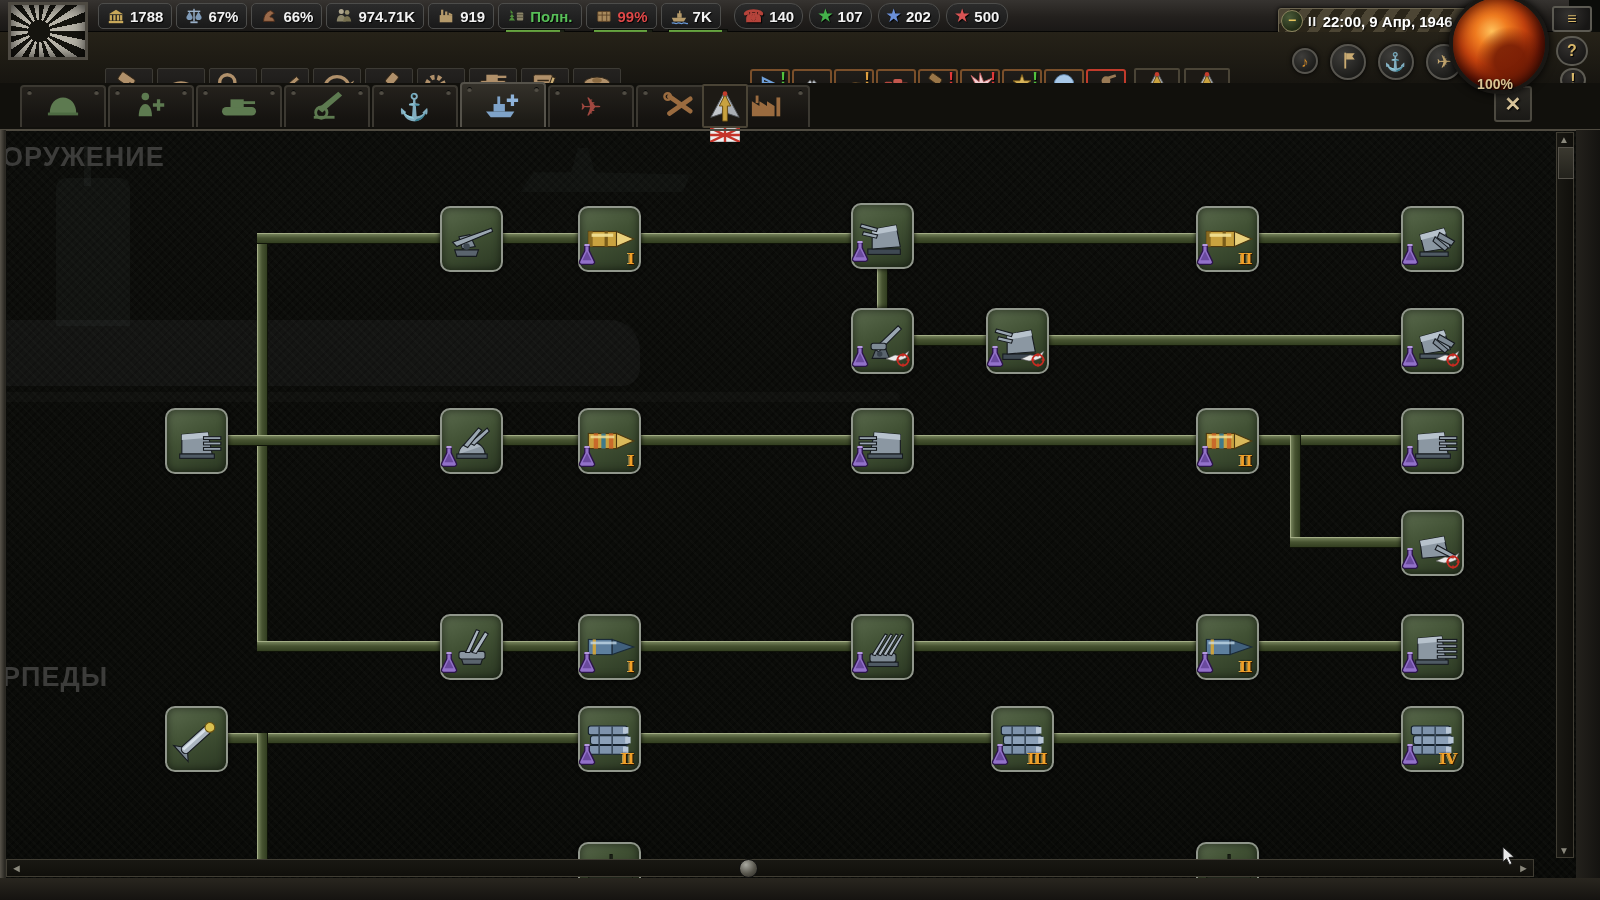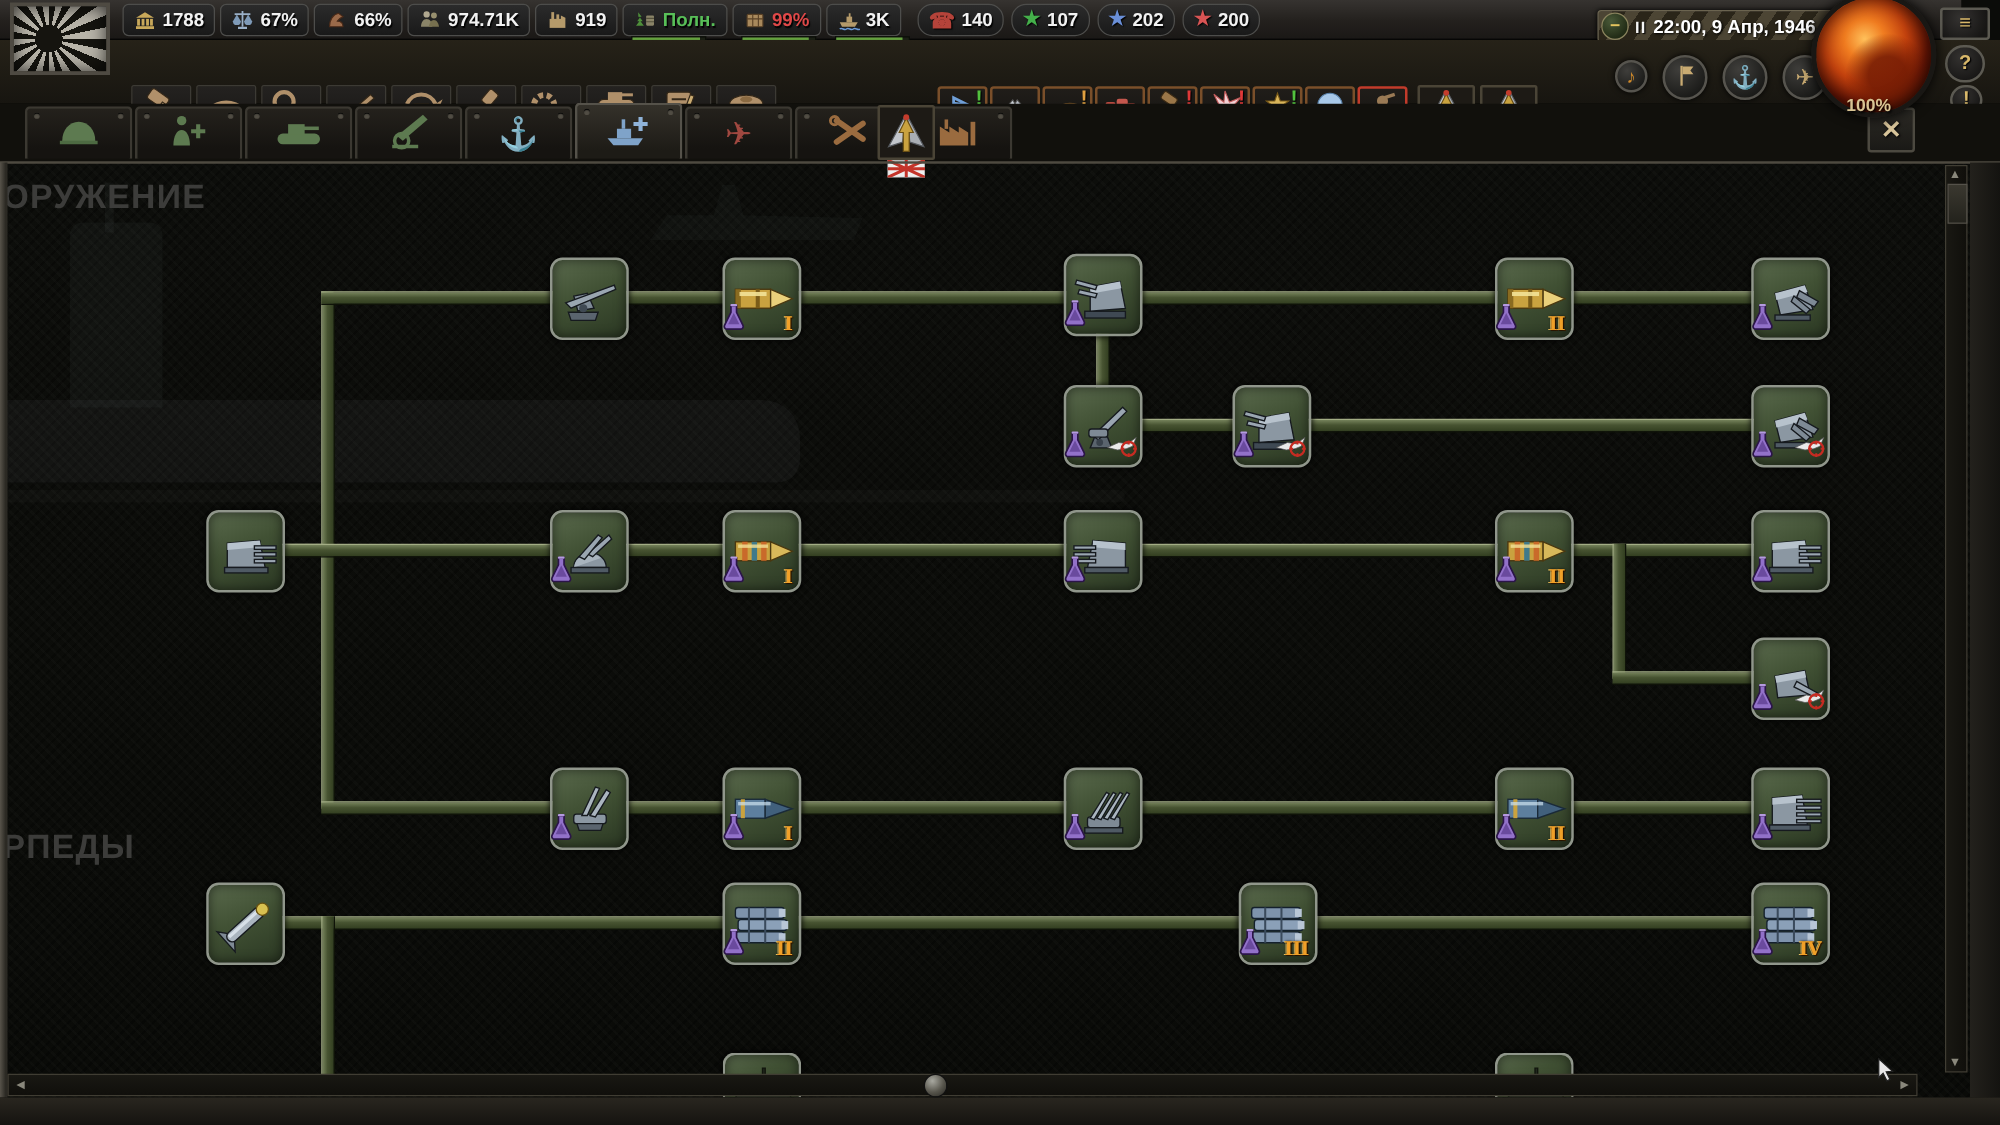--- a/index.html
+++ b/index.html
@@ -214,42 +214,42 @@
             <i style="width:92%"></i>
           </div>
         </div>
         <div class="pill">
           <div class="pico"><svg viewBox="0 0 20 20" width="18" height="18" xmlns="http://www.w3.org/2000/svg">
               <path d="M2 12h16l-2.5 4H4z" fill="#b59a6a"></path>
               <rect x="8" y="7" width="5" height="5" fill="#b59a6a"></rect>
               <rect x="10" y="4" width="1.6" height="4" fill="#b59a6a"></rect>
               <path d="M2 18c2-1.6 4 1.6 6 0s4 1.6 6 0 4 1.6 6 0" stroke="#6a9ad8" fill="none" stroke-width="1.4"></path>
             </svg></div>
-          <div>3K</div>
+          <div>7K</div>
           <div class="bar">
             <i style="width:92%"></i>
           </div>
         </div>
       </div>
     <div id="intel">
         <div class="pill round">
           <div class="glyph" style="color: rgb(181, 67, 58); font-size: 17px;">☎</div>
           <div>140</div>
         </div>
         <div class="pill round">
           <div class="glyph" style="color: rgb(68, 176, 74); font-size: 16px;">★</div>
           <div>107</div>
         </div>
         <div class="pill round">
           <div class="glyph" style="color: rgb(106, 143, 216); font-size: 16px;">★</div>
           <div>202</div>
         </div>
         <div class="pill round">
           <div class="glyph" style="color: rgb(216, 84, 84); font-size: 16px;">★</div>
-          <div>200</div>
+          <div>500</div>
         </div>
       </div>
     <div id="timewidget">
       <div class="timebtn">−</div>
       <div id="pause">II</div>
       <div id="date">22:00, 9 Апр, 1946</div>
       <div class="timebtn">+</div>
     </div>
     <div id="speedbars">
         <div class="sbar g"></div>

